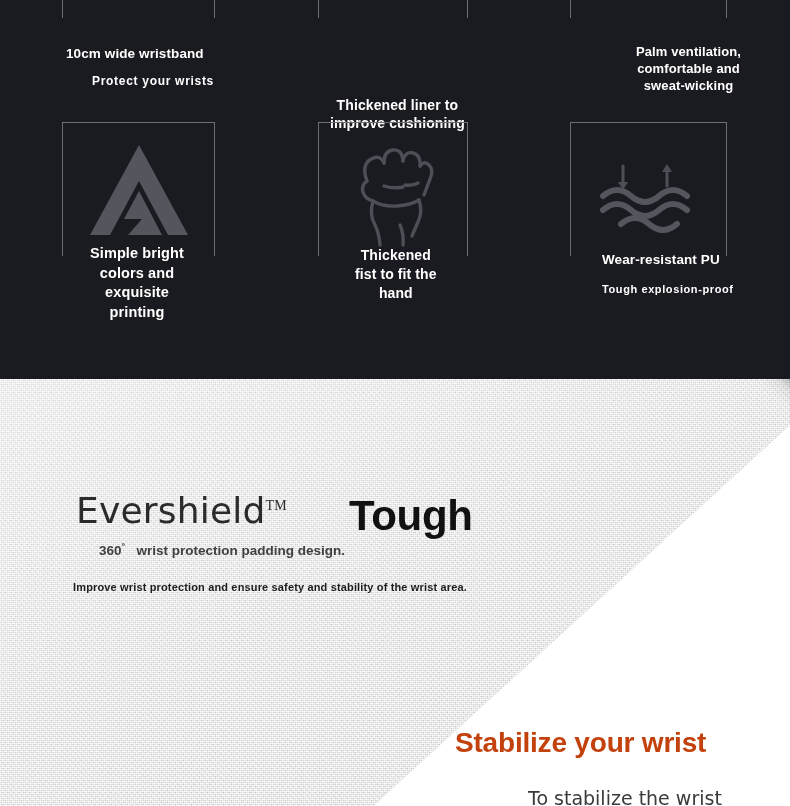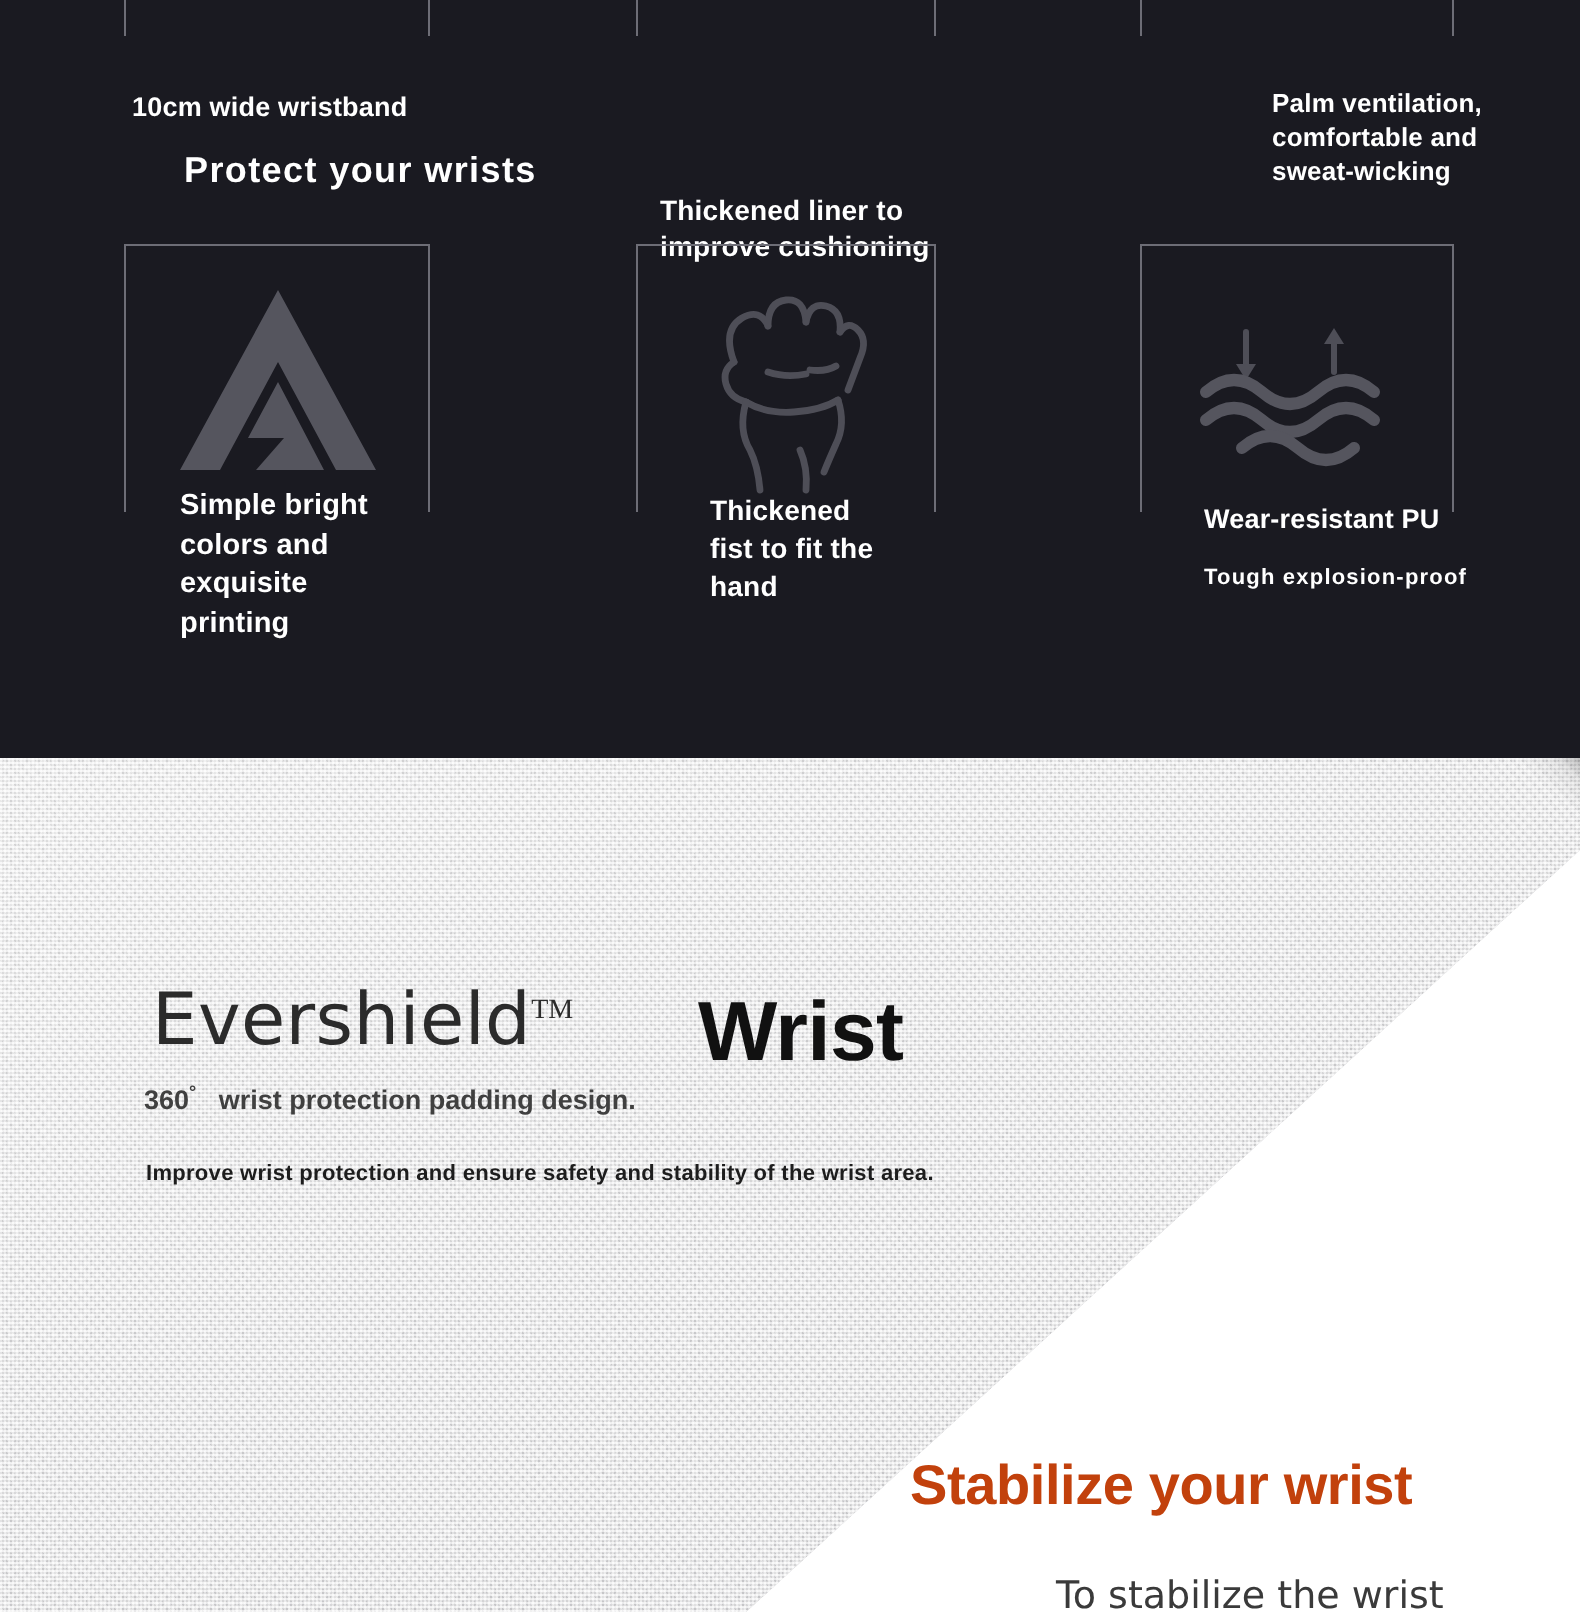--- a/index.html
+++ b/index.html
@@ -9,20 +9,21 @@
   }
   body {
     font-family: "Liberation Sans", sans-serif;
   }
   #page {
     position: relative;
     width: 790px;
     height: 806px;
     overflow: hidden;
     background: #ffffff;
+    text-align: center;
   }
 
   
   .dark-section {
     position: absolute;
     left: 0;
     top: 0;
     width: 790px;
     height: 379px;
     background: #1a1a21;
@@ -67,21 +68,21 @@
     font-weight: bold;
     letter-spacing: .6px;
   }
 
   
   #frame-r1c1 { left: 62px; top: -92px; width: 153px; height: 110px; }
   #frame-r1c2 { left: 318px; top: -92px; width: 150px; height: 110px; }
   #frame-r1c3 { left: 570px; top: -92px; width: 157px; height: 110px; }
 
   #cap-r1c1-a { left: 66px;  top: 45px;  font-size: 13.5px; }
-  #cap-r1c1-b { left: 92px;  top: 74px;  font-size: 18px; letter-spacing: .7px; }
+  #cap-r1c1-b { left: 92px;  top: 74px;  font-size: 12px; letter-spacing: .7px; }
   #cap-r1c2-a { left: 330px; top: 52px;  font-size: 14px; margin-top: 44px; }
   #cap-r1c3-a { left: 604px; top: 43px;  font-size: 13px; margin-left: 32px; }
 
   
   #frame-r2c1 { left: 62px; top: 122px; width: 153px; height: 134px; }
   #frame-r2c2 { left: 318px; top: 122px; width: 150px; height: 134px; }
   #frame-r2c3 { left: 570px; top: 122px; width: 157px; height: 134px; }
 
   #cap-r2c1-a { left: 90px;  top: 244px; font-size: 14.5px; line-height: 1.35; }
   #cap-r2c2-a { left: 355px; top: 246px; font-size: 14px;  line-height: 1.35; }
@@ -287,21 +288,21 @@
     </div>
   </div>
 
   <div class="panel-wrap">
     <div class="texture-panel"></div>
     <div class="diag-shadow"></div>
   </div>
 
   <div class="brand-block" id="brand-name"><span>Evershield</span><span class="tm">TM</span></div>
 
-  <div class="brand-block" id="brand-word">Wrist</div>
+  <div class="brand-block" id="brand-word">Tough</div>
 
   <div class="brand-block" id="brand-line1"><span>360</span><span class="deg">°</span>&nbsp;&nbsp;&nbsp;<span>wrist protection padding design.</span></div>
 
   <div class="brand-block" id="brand-line2">Improve wrist protection and ensure safety and stability of the wrist area.</div>
 
   <div id="headline-main">Stabilize your wrist</div>
   <div id="headline-sub">To stabilize the wrist</div>
 
 </div>
 

